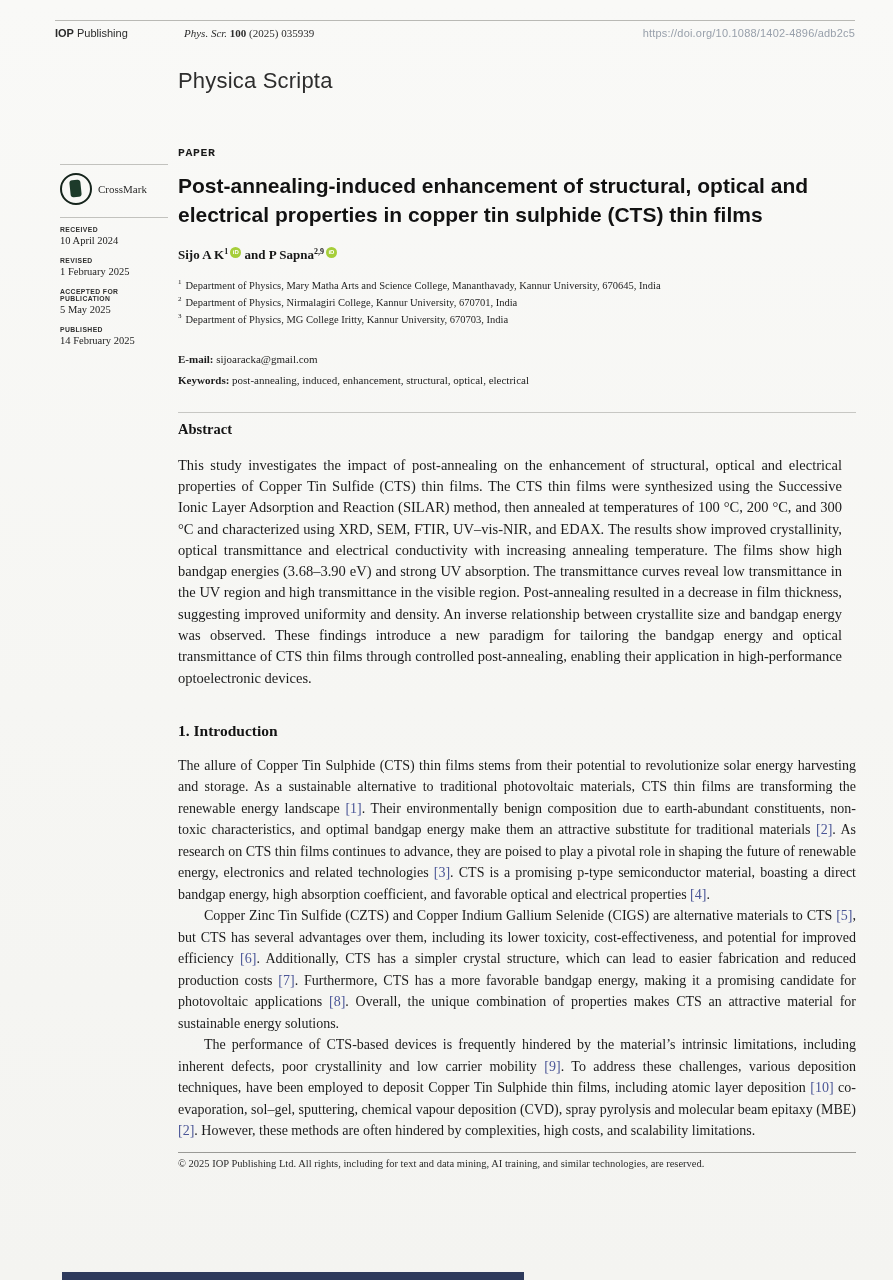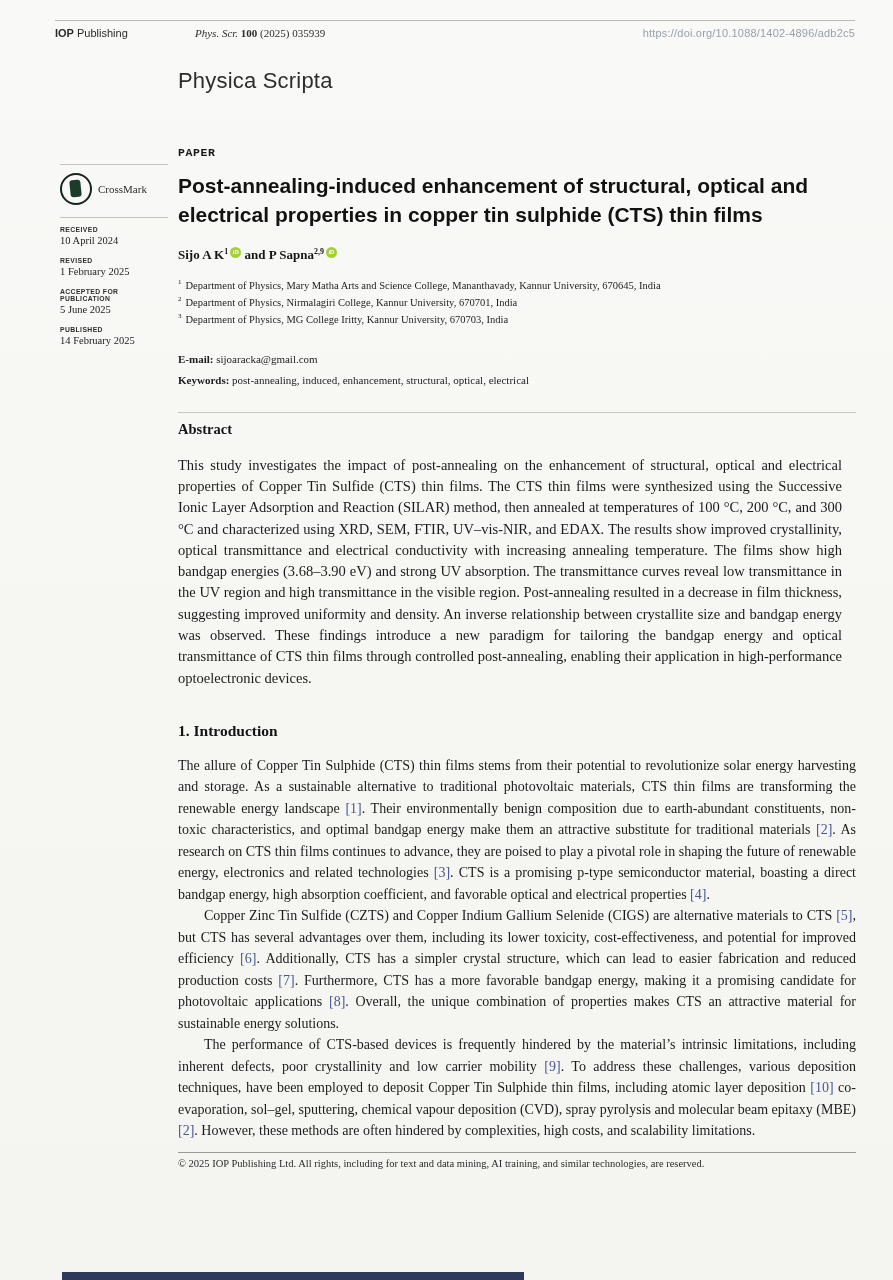--- a/index.html
+++ b/index.html
@@ -15,21 +15,21 @@
   }
 
   
   .hdr {
     position:absolute; left:55px; right:38px; top:20px;
     border-top:1px solid #b9b9b5;
     padding-top:6px;
     display:flex; align-items:baseline;
     font-size:11px;
   }
-  .hdr .publisher { font-family:"Liberation Sans",sans-serif; color:#2a2a2a; width:140px; }
+  .hdr .publisher { font-family:"Liberation Sans",sans-serif; color:#2a2a2a; width:129px; }
   .hdr .publisher b { font-weight:bold; }
   .hdr .citation { font-family:Liberation Serif, serif; color:#2c2c2c; }
   .hdr .citation .jabbr { font-style:italic; }
   .hdr .citation .vol { font-weight:bold; font-style:normal; }
   .hdr .doi {
     margin-left:auto;
     font-family:"Liberation Sans",sans-serif;
     font-size:11px; color:#98a0ab; letter-spacing:.2px;
     text-decoration:none;
   }
@@ -170,21 +170,21 @@
       <div class="date-entry">
         <div class="date-label">RECEIVED</div>
         <div class="date-value">10 April 2024</div>
       </div>
       <div class="date-entry">
         <div class="date-label">REVISED</div>
         <div class="date-value">1 February 2025</div>
       </div>
       <div class="date-entry">
         <div class="date-label">ACCEPTED FOR PUBLICATION</div>
-        <div class="date-value">5 June 2025</div>
+        <div class="date-value">5 May 2025</div>
       </div>
       <div class="date-entry">
         <div class="date-label">PUBLISHED</div>
         <div class="date-value">14 February 2025</div>
       </div>
     </div>
   </aside>
 
   <main class="main">
     <div class="paper-label">PAPER</div>

